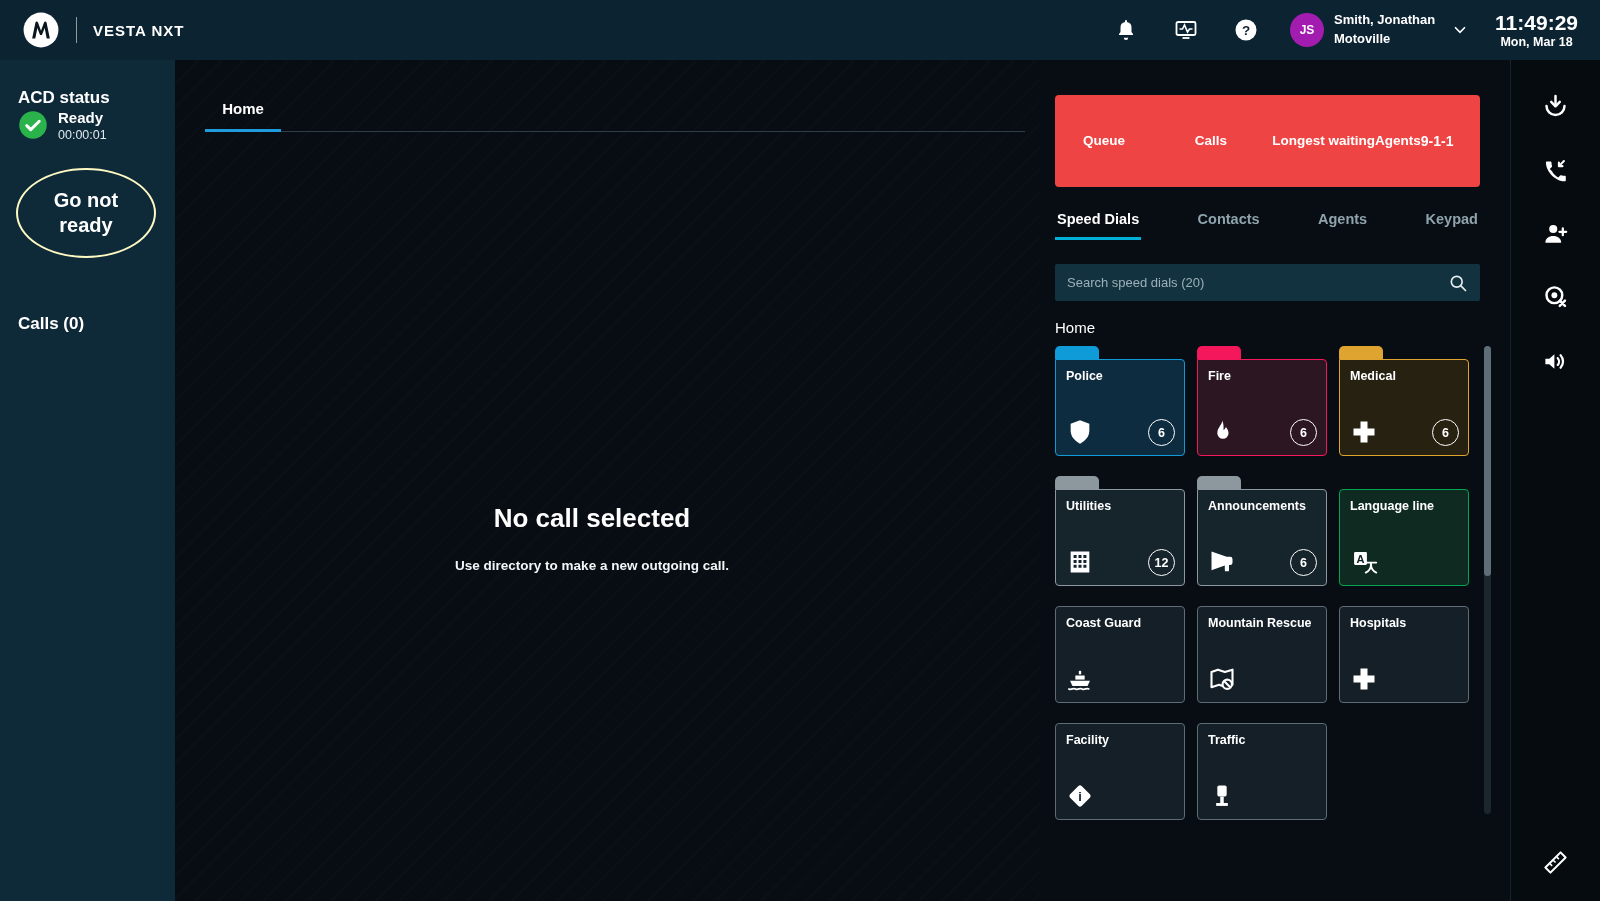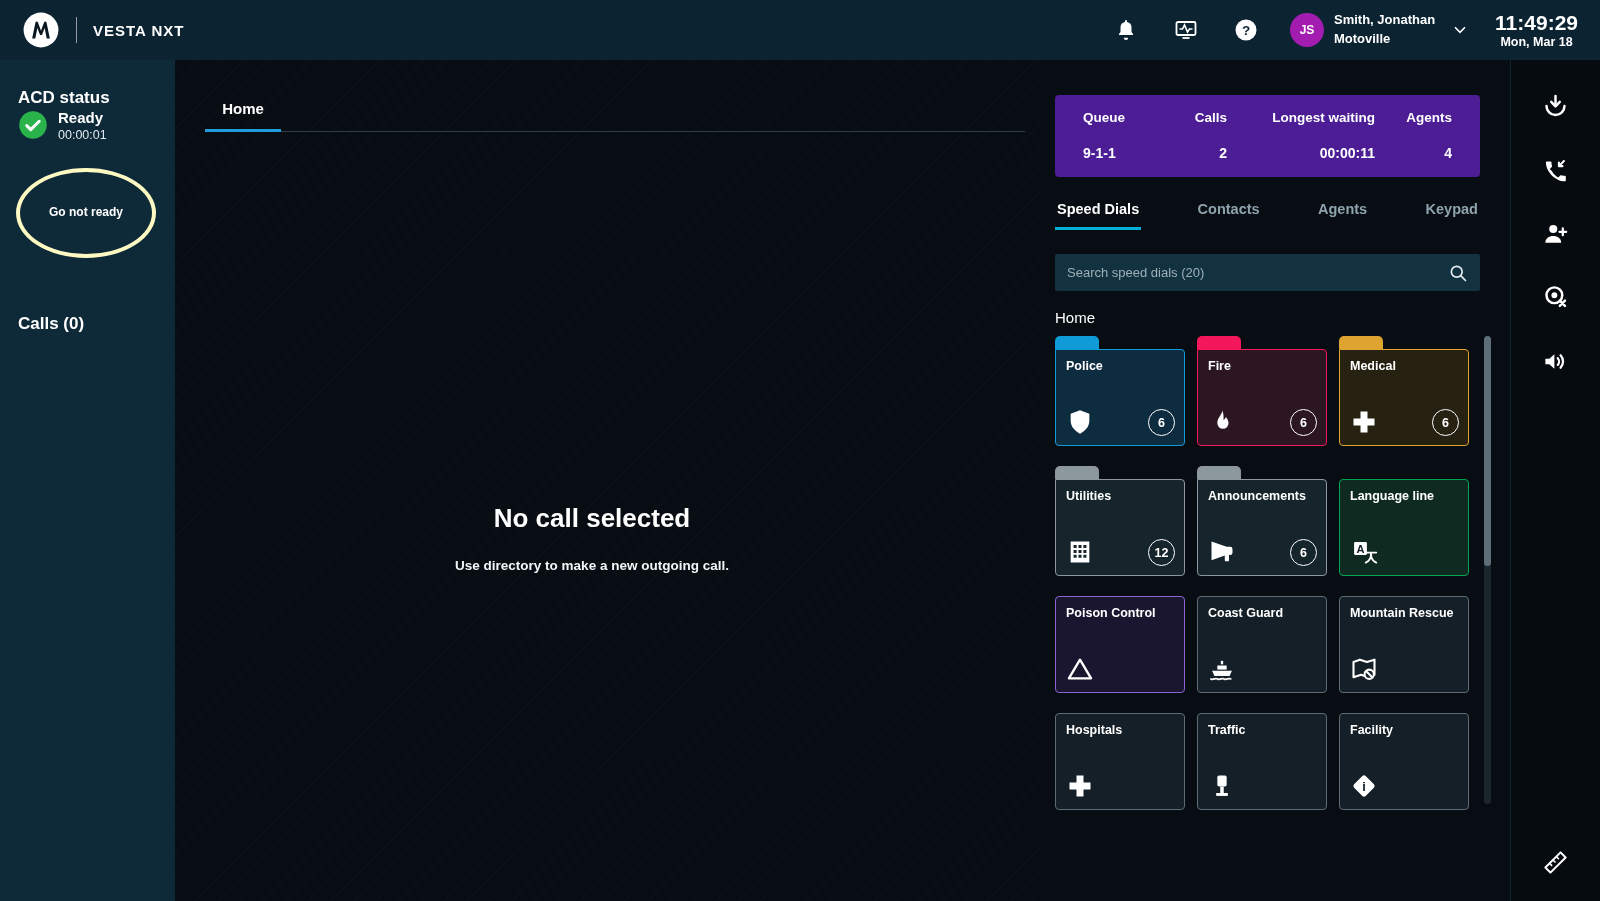--- a/index.html
+++ b/index.html
@@ -27,39 +27,39 @@
 
   .body{flex:1;display:flex;min-height:0}
 
   
   .sidebar{width:175px;flex:0 0 175px;background:#0e2a39;padding:28px 18px}
   .acd-title{font-size:17px;font-weight:bold;}
   .status-row{display:flex;align-items:center;gap:10px;margin-bottom:26px}
   .status-check{width:30px;height:30px;flex:0 0 30px}
   .status-name{font-size:15px;font-weight:bold;line-height:1.3}
   .status-time{font-size:12.5px;font-weight:normal;color:#dfe8ec}
-  .gnr-btn{width:140px;height:90px;border:4px solid #fef9c3;border-radius:50%;background:transparent;color:#fff;
-    font-size:12px;font-weight:bold;font-family:inherit;cursor:pointer;line-height:1.25;padding:0 18px;margin-left:-2px}
+  .gnr-btn{width:140px;height:90px;border:2px solid #fef9c3;border-radius:50%;background:transparent;color:#fff;
+    font-size:20px;font-weight:bold;font-family:inherit;cursor:pointer;line-height:1.25;padding:0 18px;margin-left:-2px}
   .calls-title{font-size:17px;font-weight:bold;margin-top:56px}
 
   
   .main{flex:1;position:relative;padding:40px 0 0 30px;
     background:#070d12;
     background-image:repeating-linear-gradient(135deg,rgba(255,255,255,.012) 0 2px,transparent 2px 16px)}
   .home-tab-row{width:820px}
   .home-tab{display:inline-block;width:76px;text-align:center;font-size:15px;font-weight:bold;padding-bottom:14px;cursor:pointer}
   .tab-line{width:820px;height:1px;background:#2e3e47;position:relative}
   .tab-line-active{position:absolute;left:0;top:-2px;width:76px;height:3px;background:#1f9bde}
   .no-call{position:absolute;top:443px;left:0;width:834px;text-align:center}
   .no-call-title{font-size:26px;font-weight:bold}
   .no-call-sub{font-size:13.5px;font-weight:bold;margin-top:24px;color:#f2f6f8}
 
   
   .right-panel{width:470px;flex:0 0 470px;padding:35px 30px 0 15px;overflow:hidden}
-  .queue-card{background:#4c1d95;border-radius:4px;height:82px;padding:15px 28px 16px;display:flex;flex-direction:column;
+  .queue-card{background:#ef4444;border-radius:4px;height:92px;padding:15px 28px 16px;display:flex;flex-direction:row;
     justify-content:space-between;cursor:pointer}
   .q-row{display:grid;grid-template-columns:86px 58px 148px 1fr;align-items:center}
   .q-head{font-size:13.5px;font-weight:bold}
   .q-val{font-size:14px;font-weight:bold}
   .q-right{text-align:right}
 
   .dir-head{display:flex;justify-content:space-between;align-items:flex-end;margin-top:22px}
   .dir-title{font-size:24px;font-weight:bold}
   .dir-sub{font-size:12px;font-weight:bold;color:#eef3f5;padding-bottom:4px}
   .dir-tabs{display:flex;justify-content:space-between;margin-top:24px}
@@ -276,28 +276,20 @@
               <div class="tile" style="border-color:#00a651;background:#0f2a20">
                 <div class="tile-label">Language line</div>
                 <div class="tile-icon"><svg viewBox="0 0 24 24">
                     <rect x="3.5" y="3.5" width="11" height="11" rx="1" fill="#fff"></rect>
                     <text x="9" y="12.6" font-size="9.5" font-weight="bold" text-anchor="middle" fill="#102028" font-family="Liberation Sans, sans-serif">A</text>
                     <path d="M13.5 12.5h9M18 12.7v1c0 3.2-1.8 6.1-4.5 7.4M18 13.7c0 3.2 1.8 6.1 4.5 7.4" stroke="#fff" stroke-width="1.6" fill="none" stroke-linecap="round"></path>
                   </svg></div>
               </div>
             </div>
             <div class="tile-wrap">
-              <div class="tile" style="border-color:#8f63d2;background:#1a1630">
-                <div class="tile-label">Poison Control</div>
-                <div class="tile-icon"><svg viewBox="0 0 24 24">
-                    <path fill="none" stroke="#fff" stroke-width="2" stroke-linejoin="round" d="M12 4l9.5 16h-19L12 4z"></path>
-                  </svg></div>
-              </div>
-            </div>
-            <div class="tile-wrap">
               <div class="tile" style="border-color:#5d6c75;background:#141f27">
                 <div class="tile-label">Coast Guard</div>
                 <div class="tile-icon"><svg viewBox="0 0 24 24">
                     <path fill="#fff" d="M3.5 13.5h17L18.5 18h-13z"></path>
                     <path fill="#fff" d="M8 9h8v3.5H8z"></path>
                     <path fill="#fff" d="M11 5h2v3h-2z"></path>
                     <path fill="none" stroke="#fff" stroke-width="1.5" stroke-linecap="round" d="M2.5 20.5c2 1.3 3.8-1.3 5.7 0s3.8-1.3 5.7 0 3.8-1.3 5.6 0"></path>
                   </svg></div>
               </div>
             </div>
@@ -314,37 +306,37 @@
             <div class="tile-wrap">
               <div class="tile" style="border-color:#5d6c75;background:#141f27">
                 <div class="tile-label">Hospitals</div>
                 <div class="tile-icon"><svg viewBox="0 0 24 24">
                     <path fill="#fff" d="M9 3h6v6h6v6h-6v6H9v-6H3V9h6V3z"></path>
                   </svg></div>
               </div>
             </div>
             <div class="tile-wrap">
               <div class="tile" style="border-color:#5d6c75;background:#141f27">
+                <div class="tile-label">Facility</div>
+                <div class="tile-icon"><svg viewBox="0 0 24 24">
+                    <rect x="5" y="5" width="14" height="14" rx="2" transform="rotate(45 12 12)" fill="#fff"></rect>
+                    <text x="12" y="16" font-size="11" font-weight="bold" text-anchor="middle" fill="#141f27" font-family="Liberation Sans, sans-serif">i</text>
+                  </svg></div>
+              </div>
+            </div>
+            <div class="tile-wrap">
+              <div class="tile" style="border-color:#5d6c75;background:#141f27">
                 <div class="tile-label">Traffic</div>
                 <div class="tile-icon"><svg viewBox="0 0 24 24">
                     <rect x="8" y="3" width="8" height="9.5" rx="1.5" fill="#fff"></rect>
                     <rect x="10.5" y="12.5" width="3" height="5.5" fill="#fff"></rect>
                     <rect x="7" y="18" width="10" height="2.5" fill="#fff"></rect>
                   </svg></div>
               </div>
             </div>
-            <div class="tile-wrap">
-              <div class="tile" style="border-color:#5d6c75;background:#141f27">
-                <div class="tile-label">Facility</div>
-                <div class="tile-icon"><svg viewBox="0 0 24 24">
-                    <rect x="5" y="5" width="14" height="14" rx="2" transform="rotate(45 12 12)" fill="#fff"></rect>
-                    <text x="12" y="16" font-size="11" font-weight="bold" text-anchor="middle" fill="#141f27" font-family="Liberation Sans, sans-serif">i</text>
-                  </svg></div>
-              </div>
-            </div>
           </div>
         <div class="scroll-track"></div>
         <div class="scroll-thumb"></div>
       </div>
 
     </section>
 
     <aside class="rail">
       <span class="rail-btn">
         <svg viewBox="0 0 24 24">

